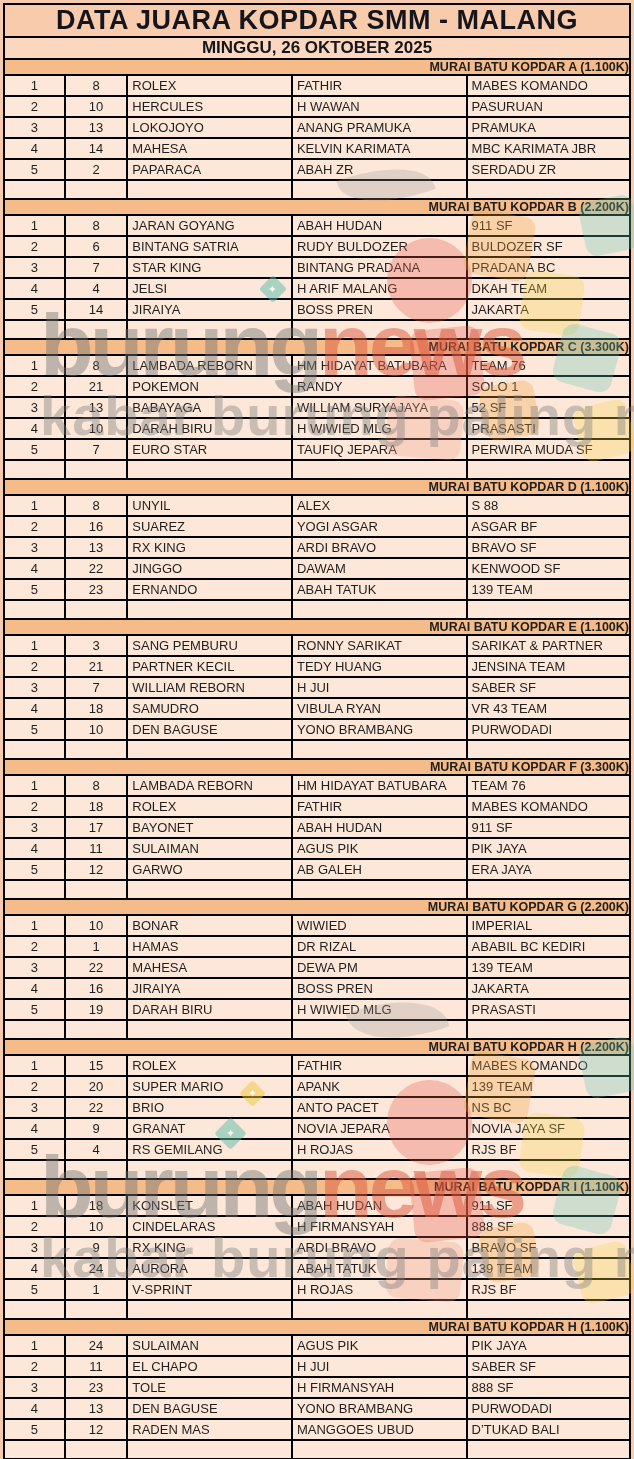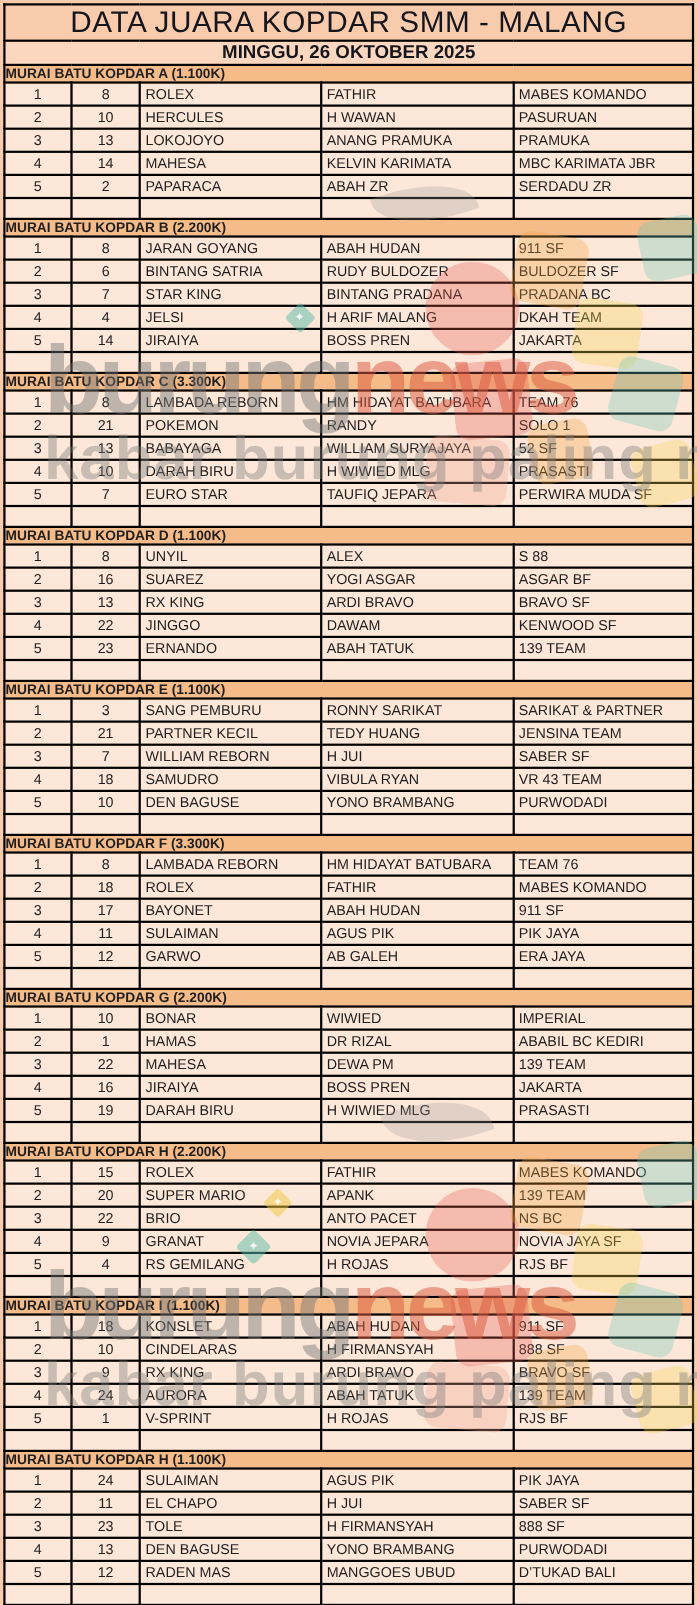--- a/index.html
+++ b/index.html
@@ -30,35 +30,35 @@
   table.results td{
     border:2px solid var(--border);
     overflow:hidden;
     white-space:nowrap;
   }
   td.title-cell{
     background:var(--page-bg);
     text-align:center;
     height:30px;
     font-size:27px;
-    font-weight:400;
+    font-weight:700;
     letter-spacing:0.5px;
     color:var(--title-text);
   }
   td.subtitle-cell{
     background:var(--subtitle-bg);
     text-align:center;
     height:19px;
     font-size:17px;
     font-weight:800;
     color:var(--title-text);
   }
   td.section-header{
     background:var(--section-header-bg);
-    text-align:left;
+    text-align:right;
     height:16px;
     font-size:12.5px;
     font-weight:700;
   }
   tr.data-row td{
     background:var(--row-bg);
     height:19px;
     font-size:13px;
     font-weight:500;
     line-height:19px;

